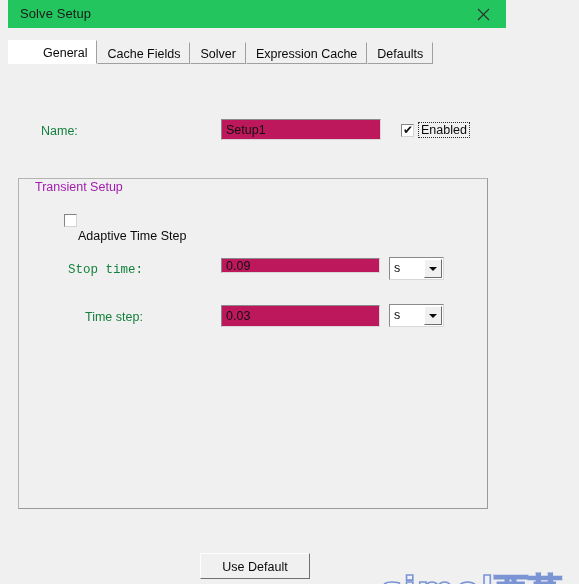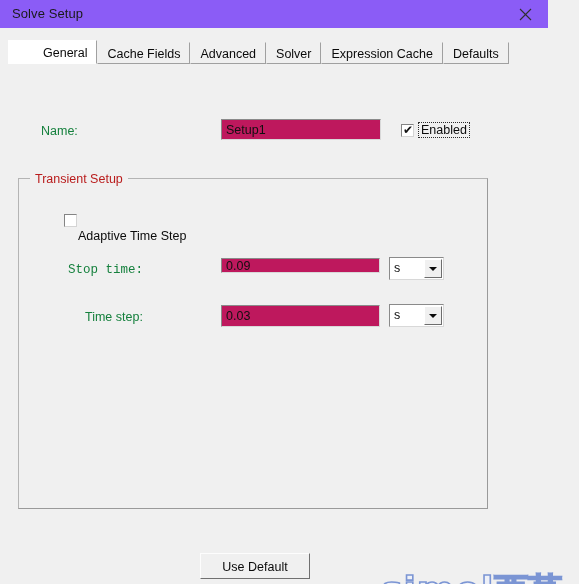--- a/index.html
+++ b/index.html
@@ -15,24 +15,24 @@
     font-size: 12.5px;
     color: #101010;
     overflow: hidden;
     position: relative;
     -webkit-font-smoothing: antialiased;
   }
 
   
   .titlebar {
     position: absolute;
-    left: 0; top: 0;
-    width: 548px;
+    left: 8px; top: 0;
+    width: 498px;
     height: 28px;
-    background: #8b5cf6;
+    background: #22c55e;
     border-bottom: 1px solid #ffffff;
   }
   .titlebar-text {
     position: absolute;
     left: 12px; top: 6px;
     font-size: 13px;
     color: #1a1a1a;
     letter-spacing: 0.1px;
   }
   .close-btn {
@@ -159,25 +159,25 @@
     left: 18px; top: 150px;
     width: 470px; height: 331px;
     box-sizing: border-box;
     border: 1px solid #b4b4b4;
     border-right-color: #9a9a9a;
     border-bottom-color: #9a9a9a;
     background: transparent;
   }
   .groupbox-title {
     position: absolute;
-    left: 30px; top: 144px;
+    left: 30px; top: 152px;
     background: #f0f0f0;
     padding: 0 5px;
     font-size: 12.5px;
-    color: #b91c1c;
+    color: #a21caf;
     white-space: nowrap;
   }
 
   .stop-label { left: 68px; top: 235px; font-family: Liberation Mono, monospace; }
   .step-label { left: 85px; top: 282px; }
 
   .stop-field { left: 221px; top: 230px; width: 159px; height: 15px; }
   .step-field { left: 221px; top: 277px; width: 159px; height: 22px; }
 
   
@@ -278,21 +278,20 @@
       </svg>
     </span>
   </div>
 </div>
 
 <div class="body-area">
 
   <div class="tabstrip">
     <div class="tab active"><span>General</span></div>
     <div class="tab"><span>Cache Fields</span></div>
-    <div class="tab"><span>Advanced</span></div>
     <div class="tab"><span>Solver</span></div>
     <div class="tab"><span>Expression Cache</span></div>
     <div class="tab"><span>Defaults</span></div>
   </div>
 
   <div class="row-label name-label">Name:</div>
   <input class="textfield name-field" type="text" value="Setup1" style="">
 
   <div class="cb-box enabled-box">
     <span class="tick">✔</span>

